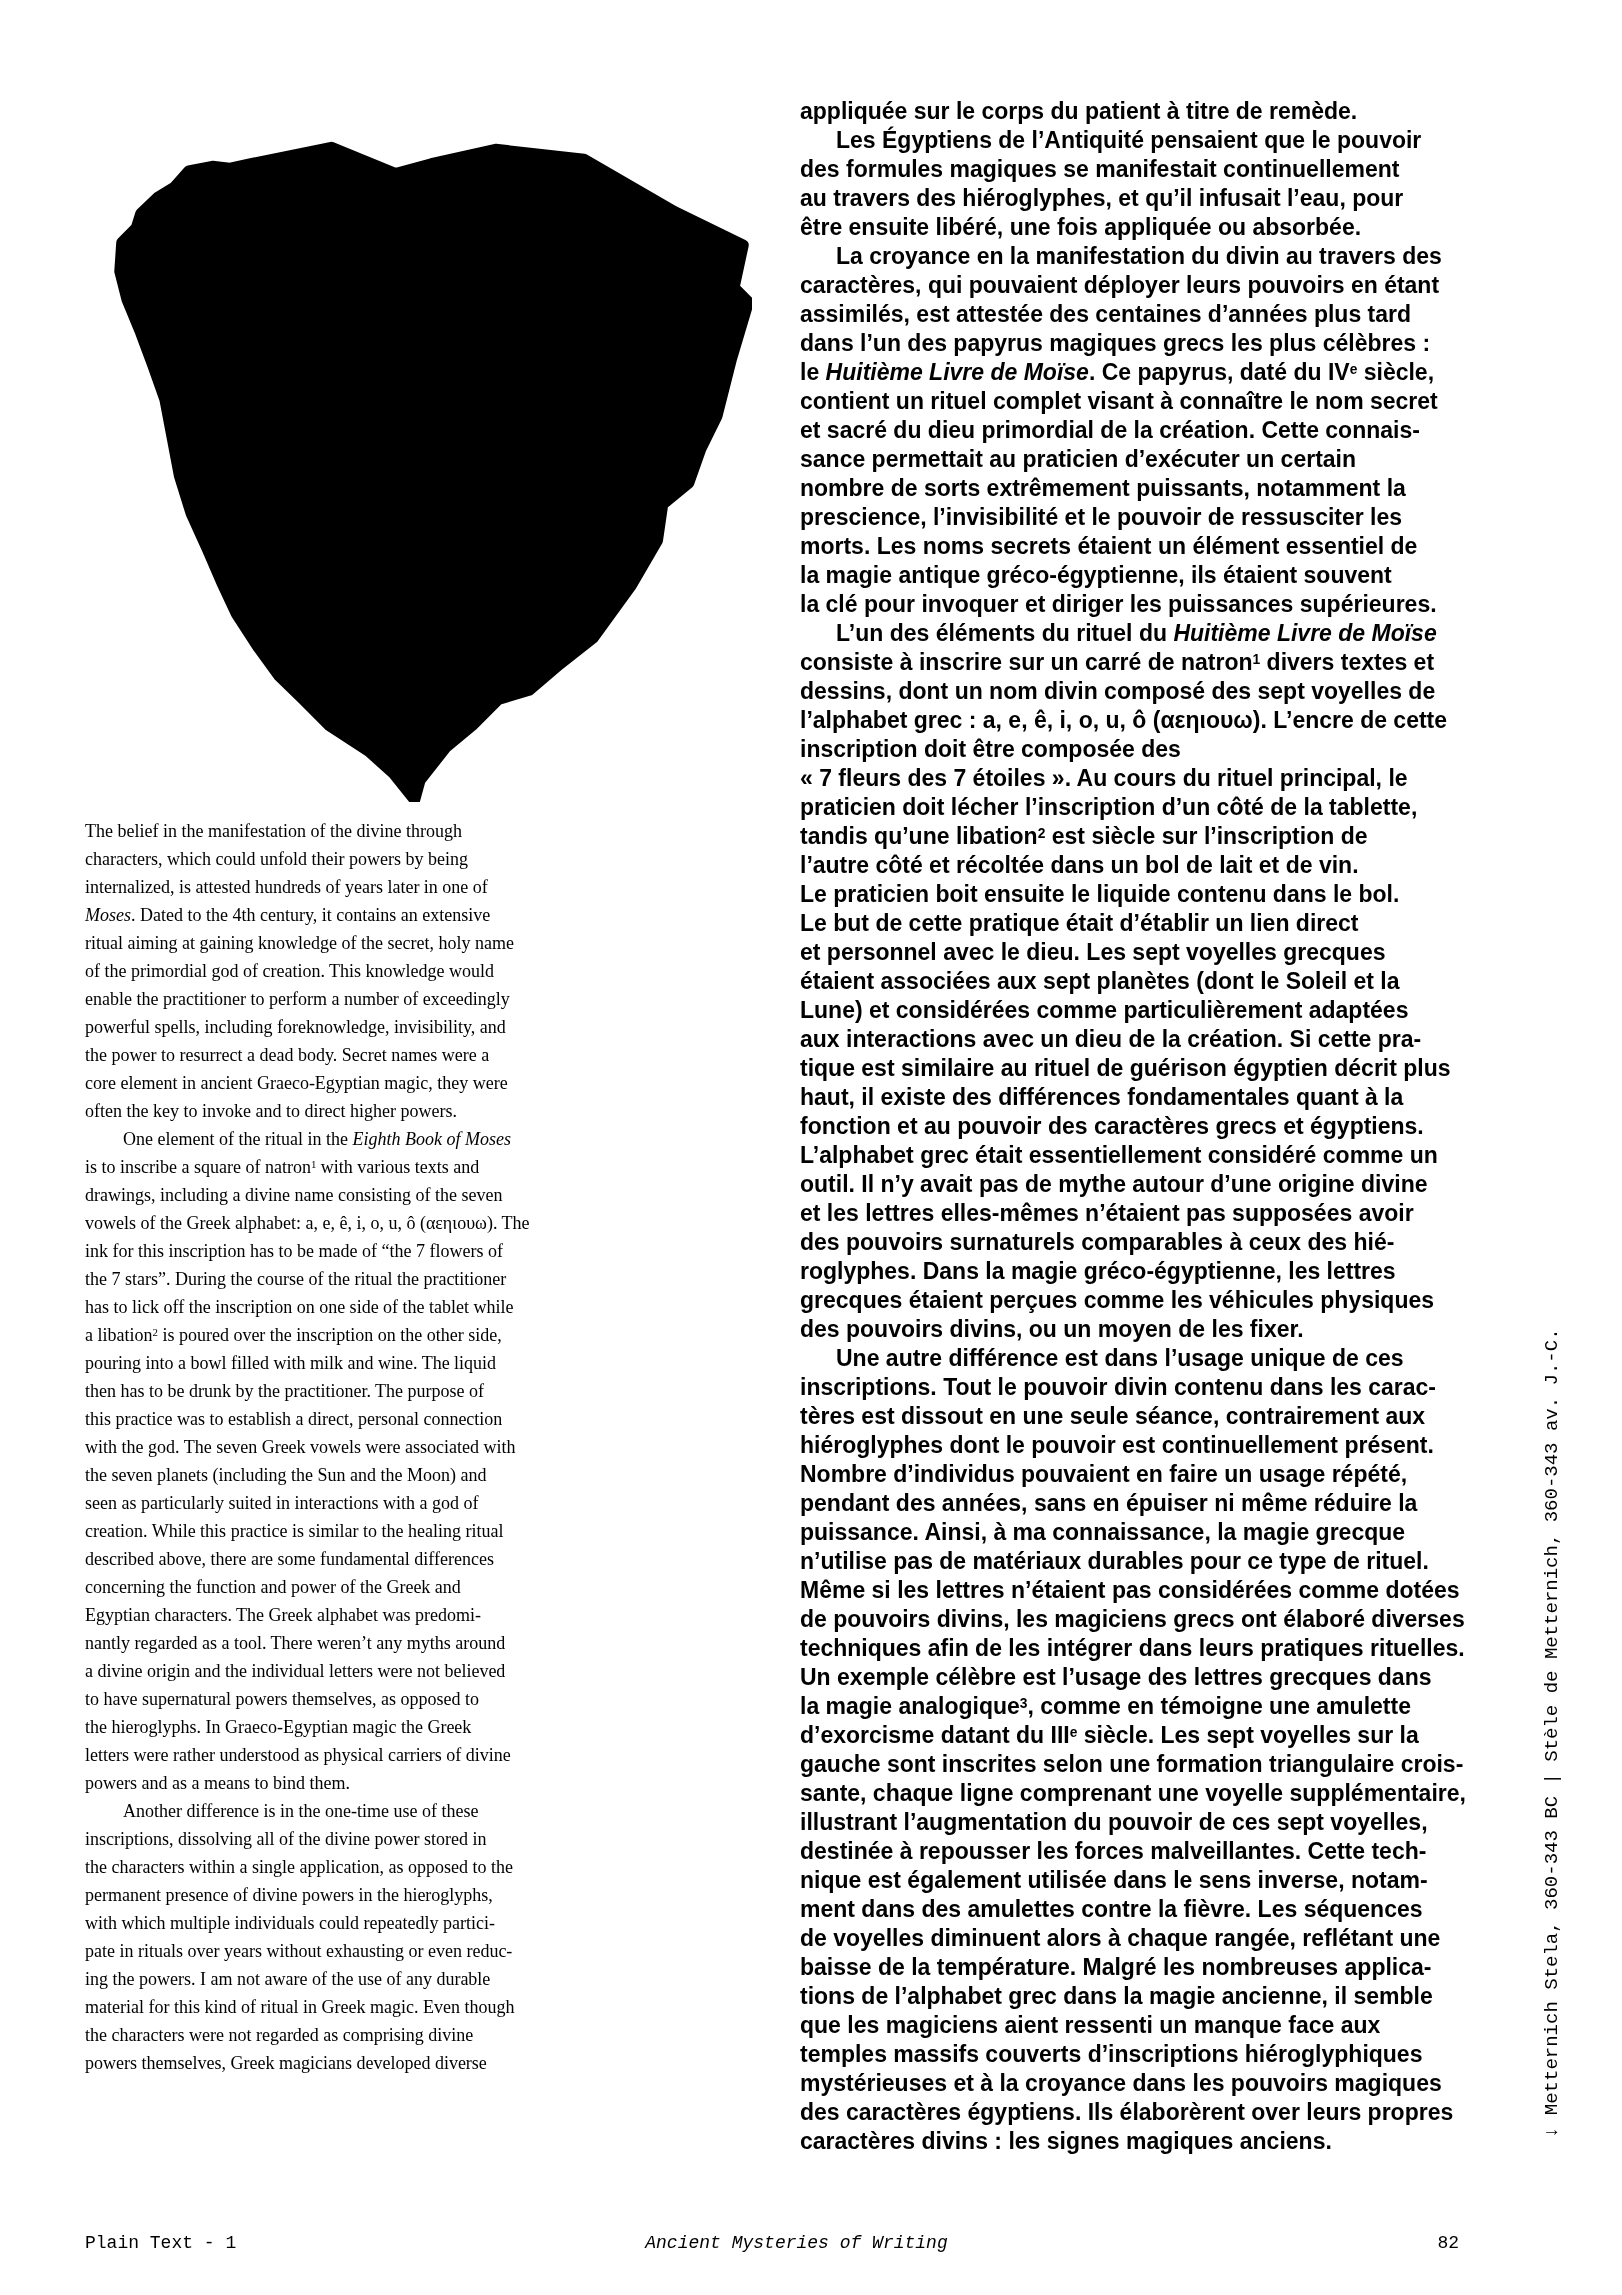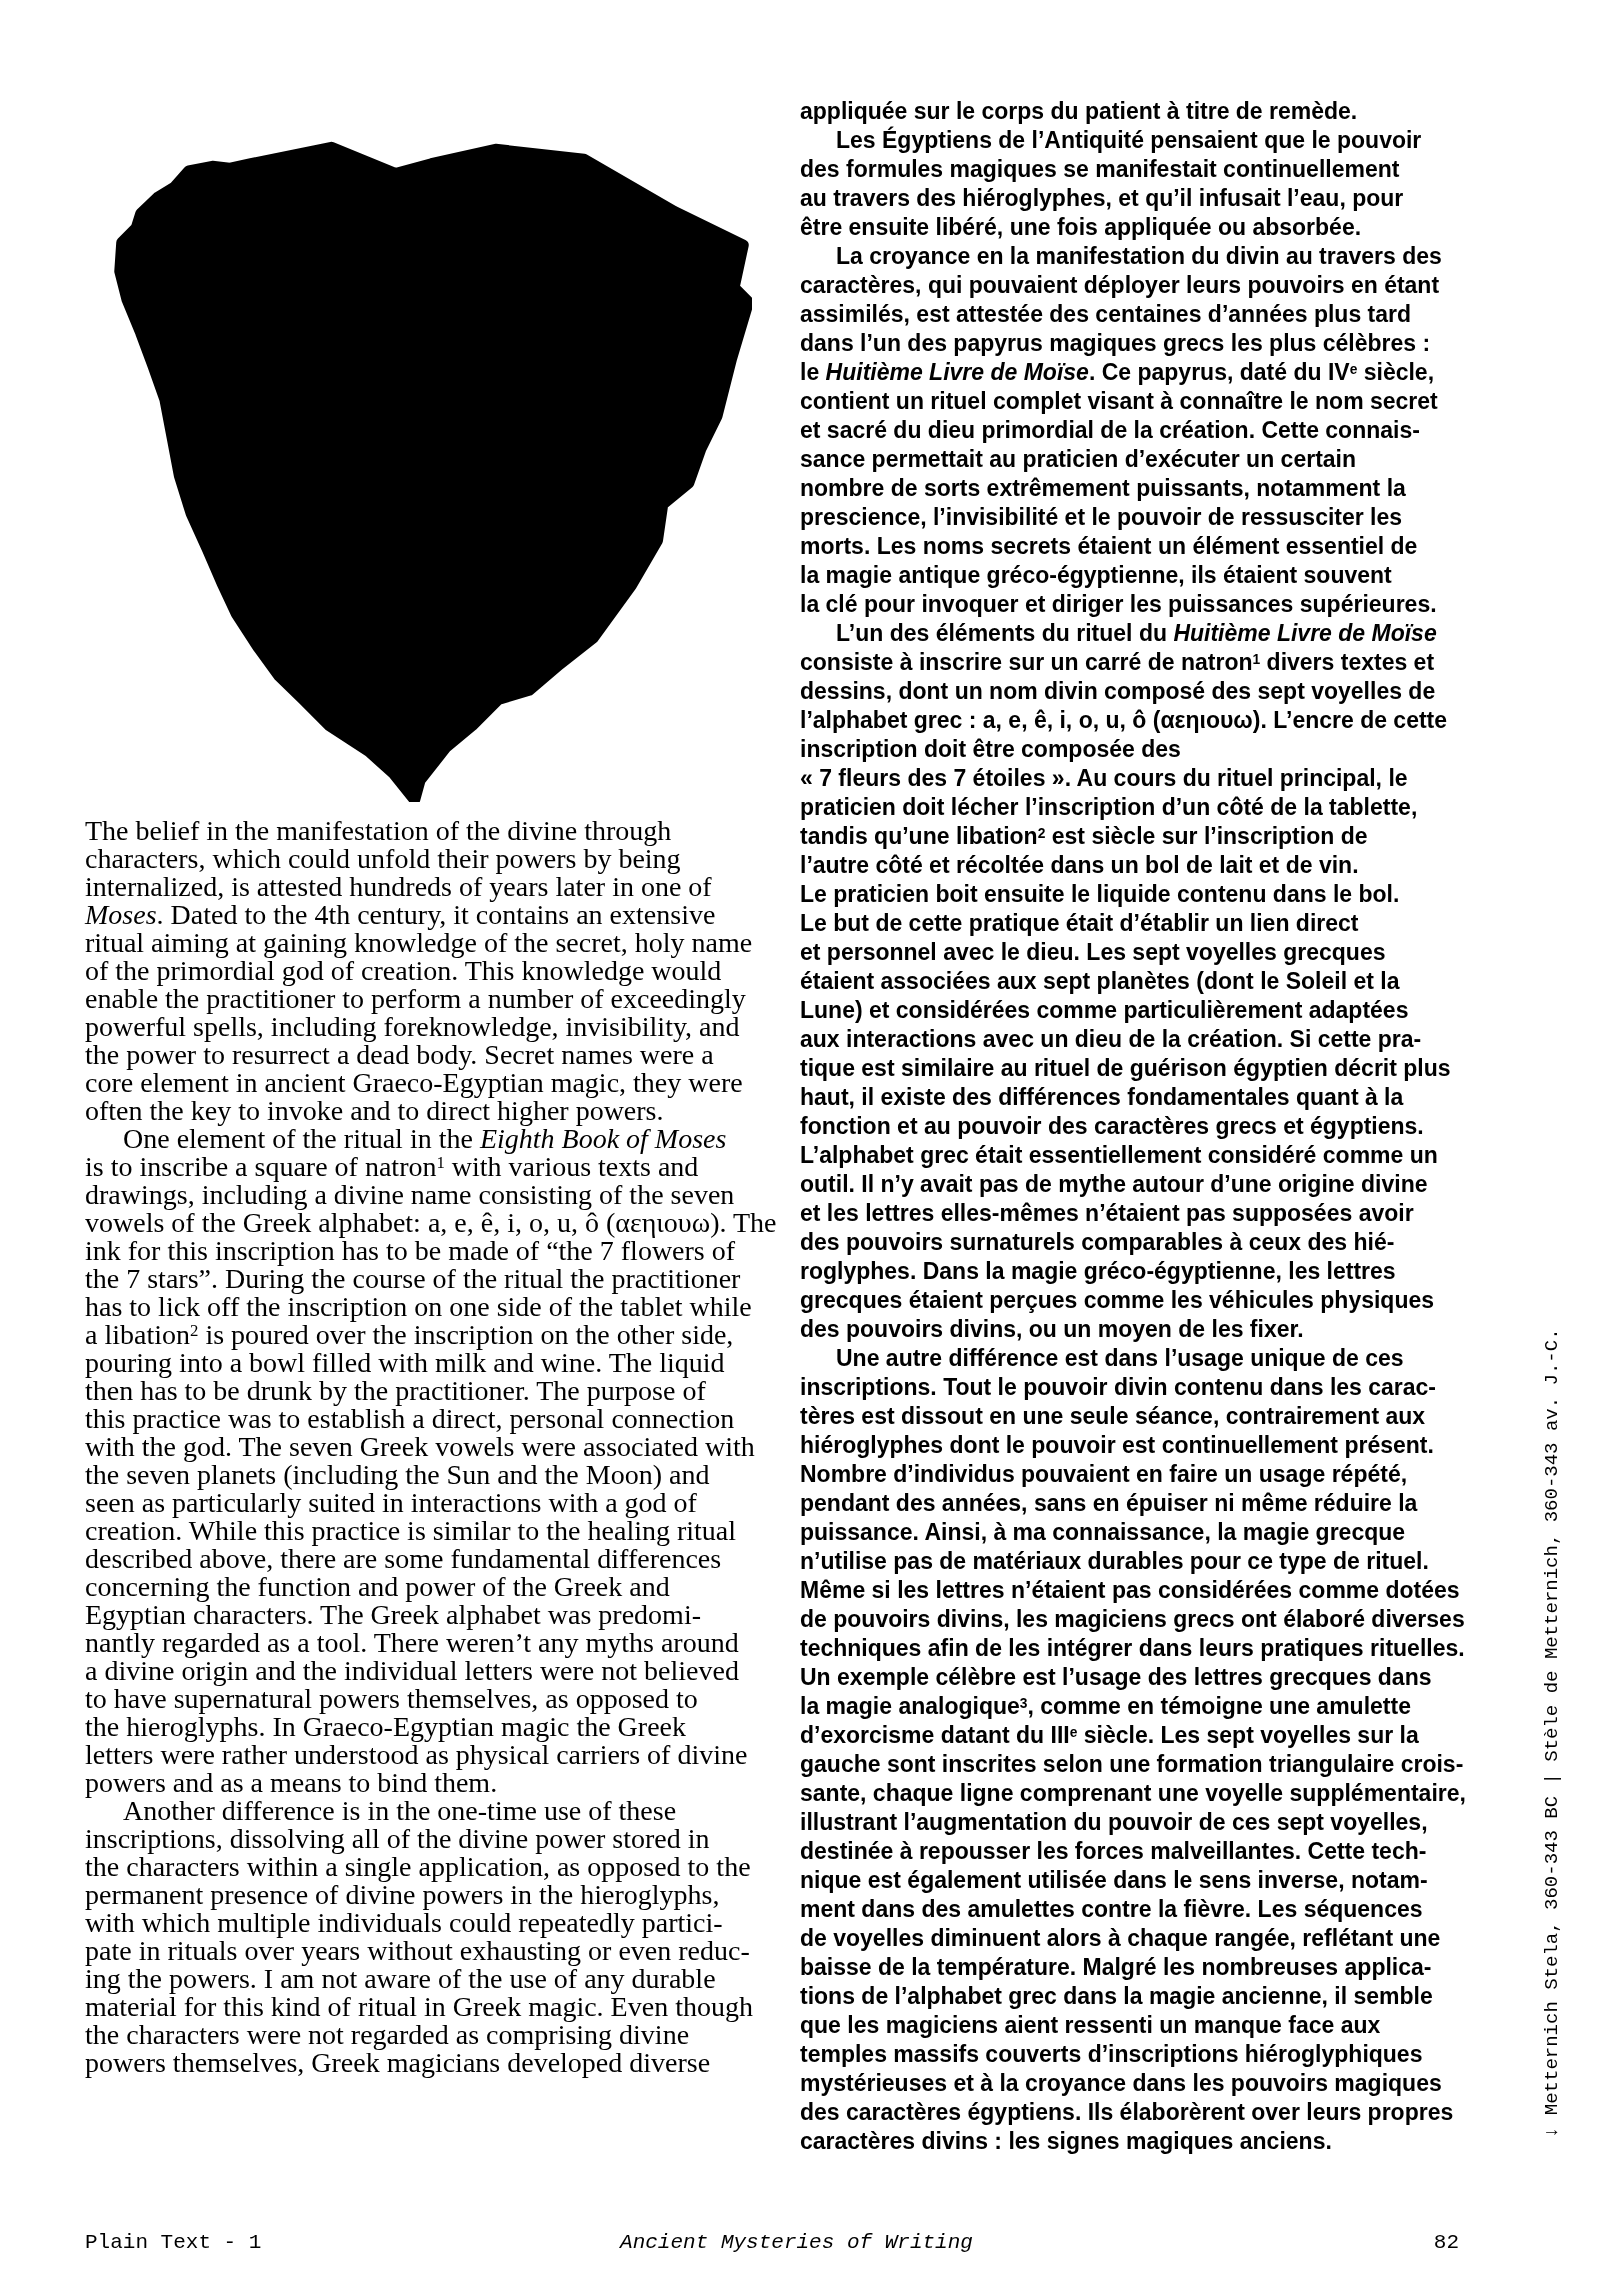--- a/index.html
+++ b/index.html
@@ -9,41 +9,41 @@
     background:#ffffff;
     color:#000000;
     overflow:hidden;
   }
   .figure{position:absolute;left:111px;top:141px;width:641px;height:661px;}
   .col{position:absolute;}
   .col .line{white-space:pre;}
   .col-left{
     left:85px;top:817px;width:703px;
     font-family:"Liberation Serif","DejaVu Serif",serif;
-    font-size:28px;line-height:28px;
+    font-size:18px;line-height:28px;
   }
   .col-right{
     left:800px;top:97px;width:743px;
     font-family:"Liberation Sans","DejaVu Sans",sans-serif;
     font-size:23px;line-height:29px;font-weight:bold;
   }
   .col-left .ind{padding-left:38px;}
   .col-right .ind{padding-left:36px;}
   .col sup{font-size:60%;line-height:0;vertical-align:0.45em;}
   .caption{
     position:absolute;left:1539px;top:2138px;width:824px;
     transform:rotate(-90deg);transform-origin:0 0;
     font-family:"Liberation Mono","DejaVu Sans Mono",monospace;
     font-size:19px;line-height:26px;
     white-space:pre;
   }
   .footer-left,.footer-center,.footer-right{
     position:absolute;top:2230px;
     font-family:"Liberation Mono","DejaVu Sans Mono",monospace;
-    font-size:21px;line-height:26px;
+    font-size:18px;line-height:26px;
   }
   .footer-left{left:85px;}
   .footer-center{left:0;width:1593px;text-align:center;font-style:italic;}
   .footer-right{right:164px;}
 </style>
 </head>
 <body>
 
 <div class="page">
 

